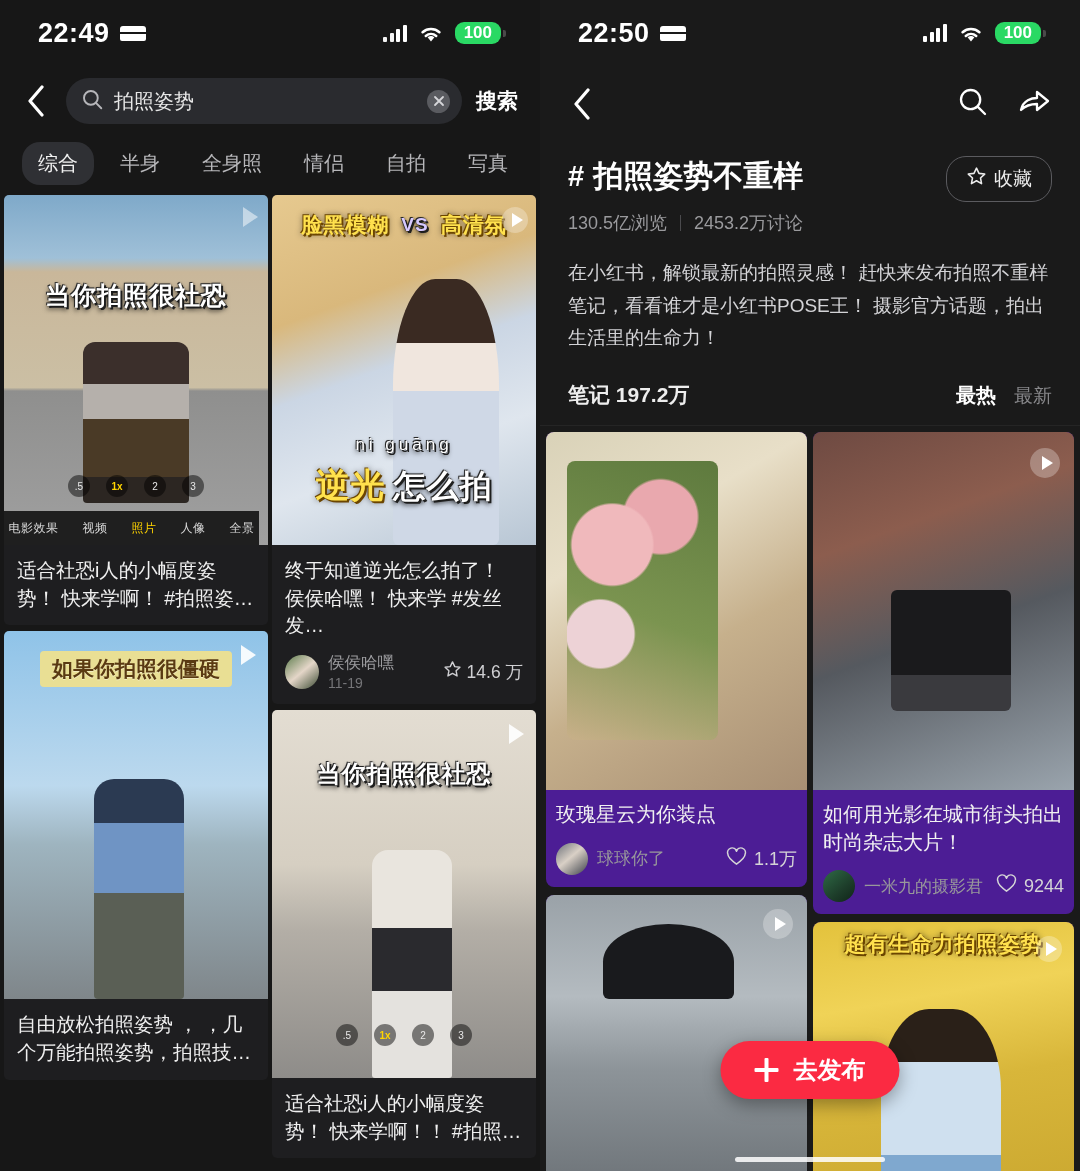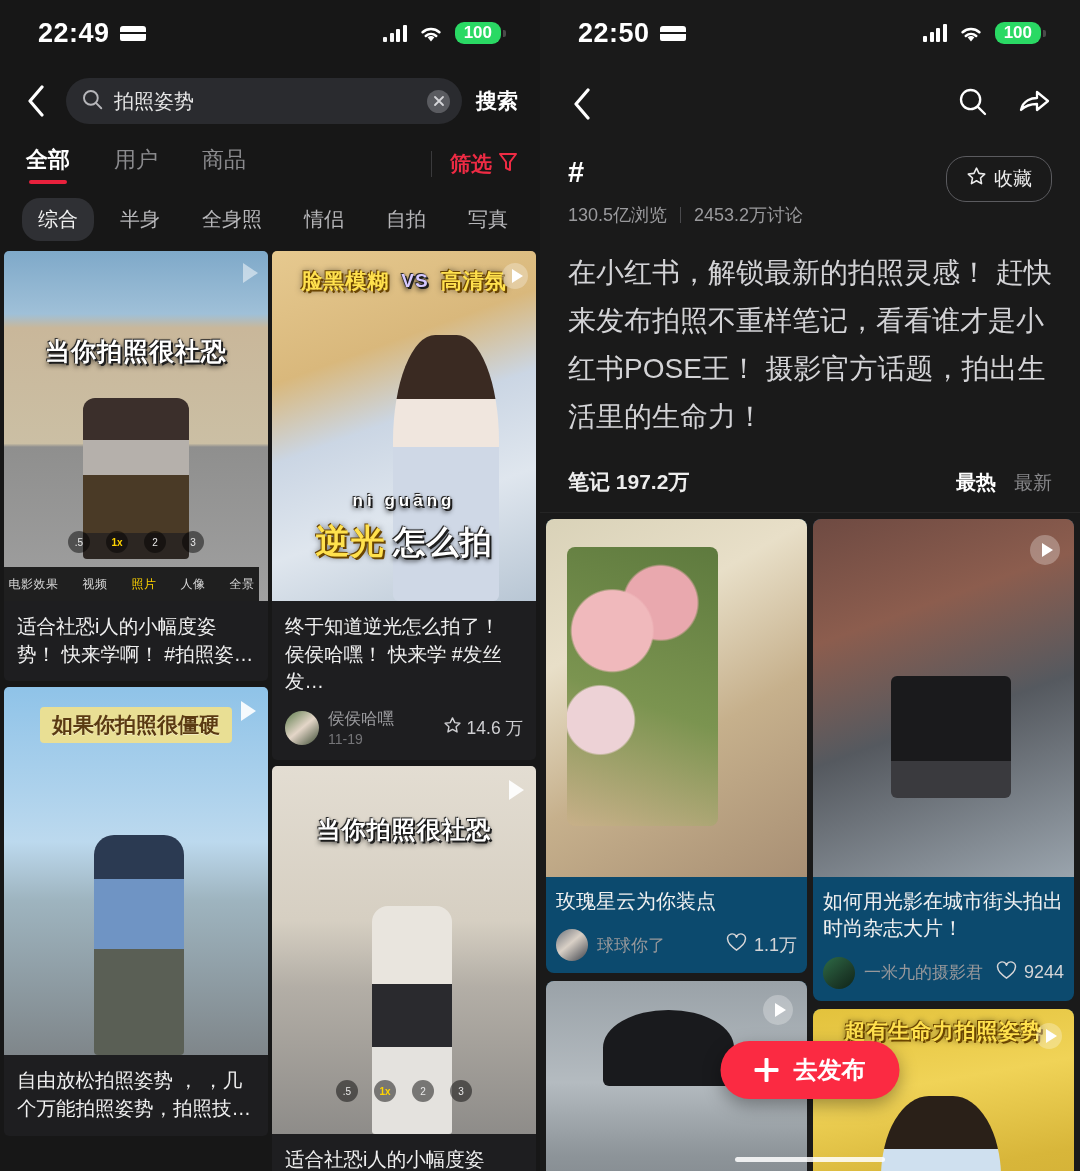--- a/index.html
+++ b/index.html
@@ -144,34 +144,34 @@
   .topic-left { flex:1; min-width:0; }
   .topic-title { font-size:30px; font-weight:bold; color:#fff; display:flex; align-items:center; gap:9px; }
   .hash { font-size:29px; font-weight:bold; color:#fff; }
   .topic-stats { margin-top:14px; font-size:18px; color:#9a9a9d; display:flex; align-items:center; gap:13px; }
   .stat-div { width:1px; height:16px; background:#4a4a4d; display:inline-block; }
   .fav-btn {
     display:flex; align-items:center; gap:7px; border:1px solid #5b5b5f;
     border-radius:20px; padding:9px 19px; font-size:19px; color:#ececec; flex:0 0 auto;
   }
   .topic-desc {
-    padding:22px 28px 0; font-size:28px; line-height:1.72; color:#d3d3d6;
+    padding:22px 28px 0; font-size:19px; line-height:1.72; color:#d3d3d6;
   }
   .note-row {
     display:flex; align-items:baseline; padding:26px 28px 16px; border-bottom:1px solid rgba(255,255,255,.05);
   }
   .note-count { font-size:21px; font-weight:bold; color:#ededed; }
   .note-row .spacer { flex:1; }
   .sorts { display:flex; align-items:baseline; gap:18px; }
   .sort { font-size:19px; color:#87878a; }
   .sort.active { color:#fff; font-weight:bold; font-size:20px; }
 
   .r-feed { display:flex; gap:6px; padding:6px 6px 0; }
   .r-col { flex:1; display:flex; flex-direction:column; gap:8px; }
-  .r-card { border-radius:8px; overflow:hidden; background:#0c4a6e; position:relative; }
+  .r-card { border-radius:8px; overflow:hidden; background:#4c1d95; position:relative; }
   .r-img { position:relative; overflow:hidden; }
   .r-body { padding:11px 10px 12px; }
   .r-title { font-size:20px; line-height:1.38; color:#f1f1f1; }
   .r-meta { display:flex; align-items:center; margin-top:14px; gap:9px; }
   .r-name { font-size:17px; color:#98989b; flex:1; min-width:0; white-space:nowrap; overflow:hidden; text-overflow:ellipsis; }
   .r-likes { display:flex; align-items:center; gap:7px; font-size:18px; color:#d4d4d6; flex:0 0 auto; }
 
   .publish-btn {
     position:absolute; left:50%; transform:translateX(-50%); bottom:72px;
     background:#fb2a42; color:#fff; border-radius:30px;
@@ -278,35 +278,20 @@
         <span class="q" placeholder="拍照姿势">拍照姿势</span>
         <span class="clear-btn">
           <svg width="12" height="12" viewBox="0 0 12 12">
               <path d="M2 2l8 8M10 2l-8 8" stroke="#d6d6d9" stroke-width="1.8" stroke-linecap="round"></path>
             </svg>
         </span>
       </div>
       <span class="search-label">搜索</span>
     </div>
 
-    <div class="tabrow">
-      <span class="tab active">全部</span>
-      <span class="tab">用户</span>
-      <span class="tab">商品</span>
-      <span class="spacer"></span>
-      <span class="vline"></span>
-      <span class="filter">
-        <span>筛选</span>
-        <span>
-          <svg width="20" height="22" viewBox="0 0 20 22">
-              <path d="M2 3h16l-6 8v8l-4-2v-6z" stroke="#ee2b44" stroke-width="2" fill="none" stroke-linejoin="round"></path>
-            </svg>
-        </span>
-      </span>
-    </div>
 
     <div class="chiprow">
       <span class="chip active">综合</span>
       <span class="chip">半身</span>
       <span class="chip">全身照</span>
       <span class="chip">情侣</span>
       <span class="chip">自拍</span>
       <span class="chip">写真</span>
       <span class="chip">打卡</span>
     </div>
@@ -359,21 +344,21 @@
         <div class="card">
           <div class="card-img" style="height:350px">
             <div class="ph ph2"></div>
             <div class="ovl" style="top:16px; display:flex; align-items:center; justify-content:center; gap:12px">
               <span class="ovl-gold" style="font-size:21px">脸黑模糊</span>
               <span class="ovl-white" style="font-size:19px; color:#d6c9ff">VS</span>
               <span class="ovl-gold" style="font-size:21px">高清氛</span>
             </div>
             <div class="play-btn" style="right:8px; top:12px; width:26px; height:26px"></div>
             <div class="ovl" style="top:240px">
-              <span class="ovl-white" style="font-size:17px; letter-spacing:4px; font-weight:bold">ni guāng</span>
+              <span class="ovl-white" style="font-size:17px; letter-spacing:4px; font-weight:normal">ni guāng</span>
             </div>
             <div class="ovl" style="top:268px; display:flex; justify-content:center; gap:8px; align-items:baseline">
               <span class="ovl-gold" style="font-size:34px">逆光</span>
               <span class="ovl-white" style="font-size:32px">怎么拍</span>
             </div>
           </div>
           <div class="card-body">
             <div class="card-title">终于知道逆光怎么拍了！ 侯侯哈嘿！ 快来学 #发丝发…</div>
             <div class="card-meta">
               <span class="avatar av2"></span>
@@ -464,20 +449,21 @@
               <path d="M3 23c2-10 11-12 16-12V5l11 9-11 9v-6c-7 0-12 2-16 6z" stroke="#fff" stroke-width="2.3" fill="none" stroke-linejoin="round"></path>
             </svg>
         </span>
       </span>
     </div>
 
     <div class="topic-row">
       <div class="topic-left">
         <div class="topic-title">
           <span class="hash">#</span>
+          <span>拍照姿势不重样</span>
         </div>
         <div class="topic-stats">
           <span>130.5亿浏览</span>
           <span class="stat-div"></span>
           <span>2453.2万讨论</span>
         </div>
       </div>
       <span class="fav-btn">
         <span>
           <svg width="21" height="21" viewBox="0 0 20 20">

